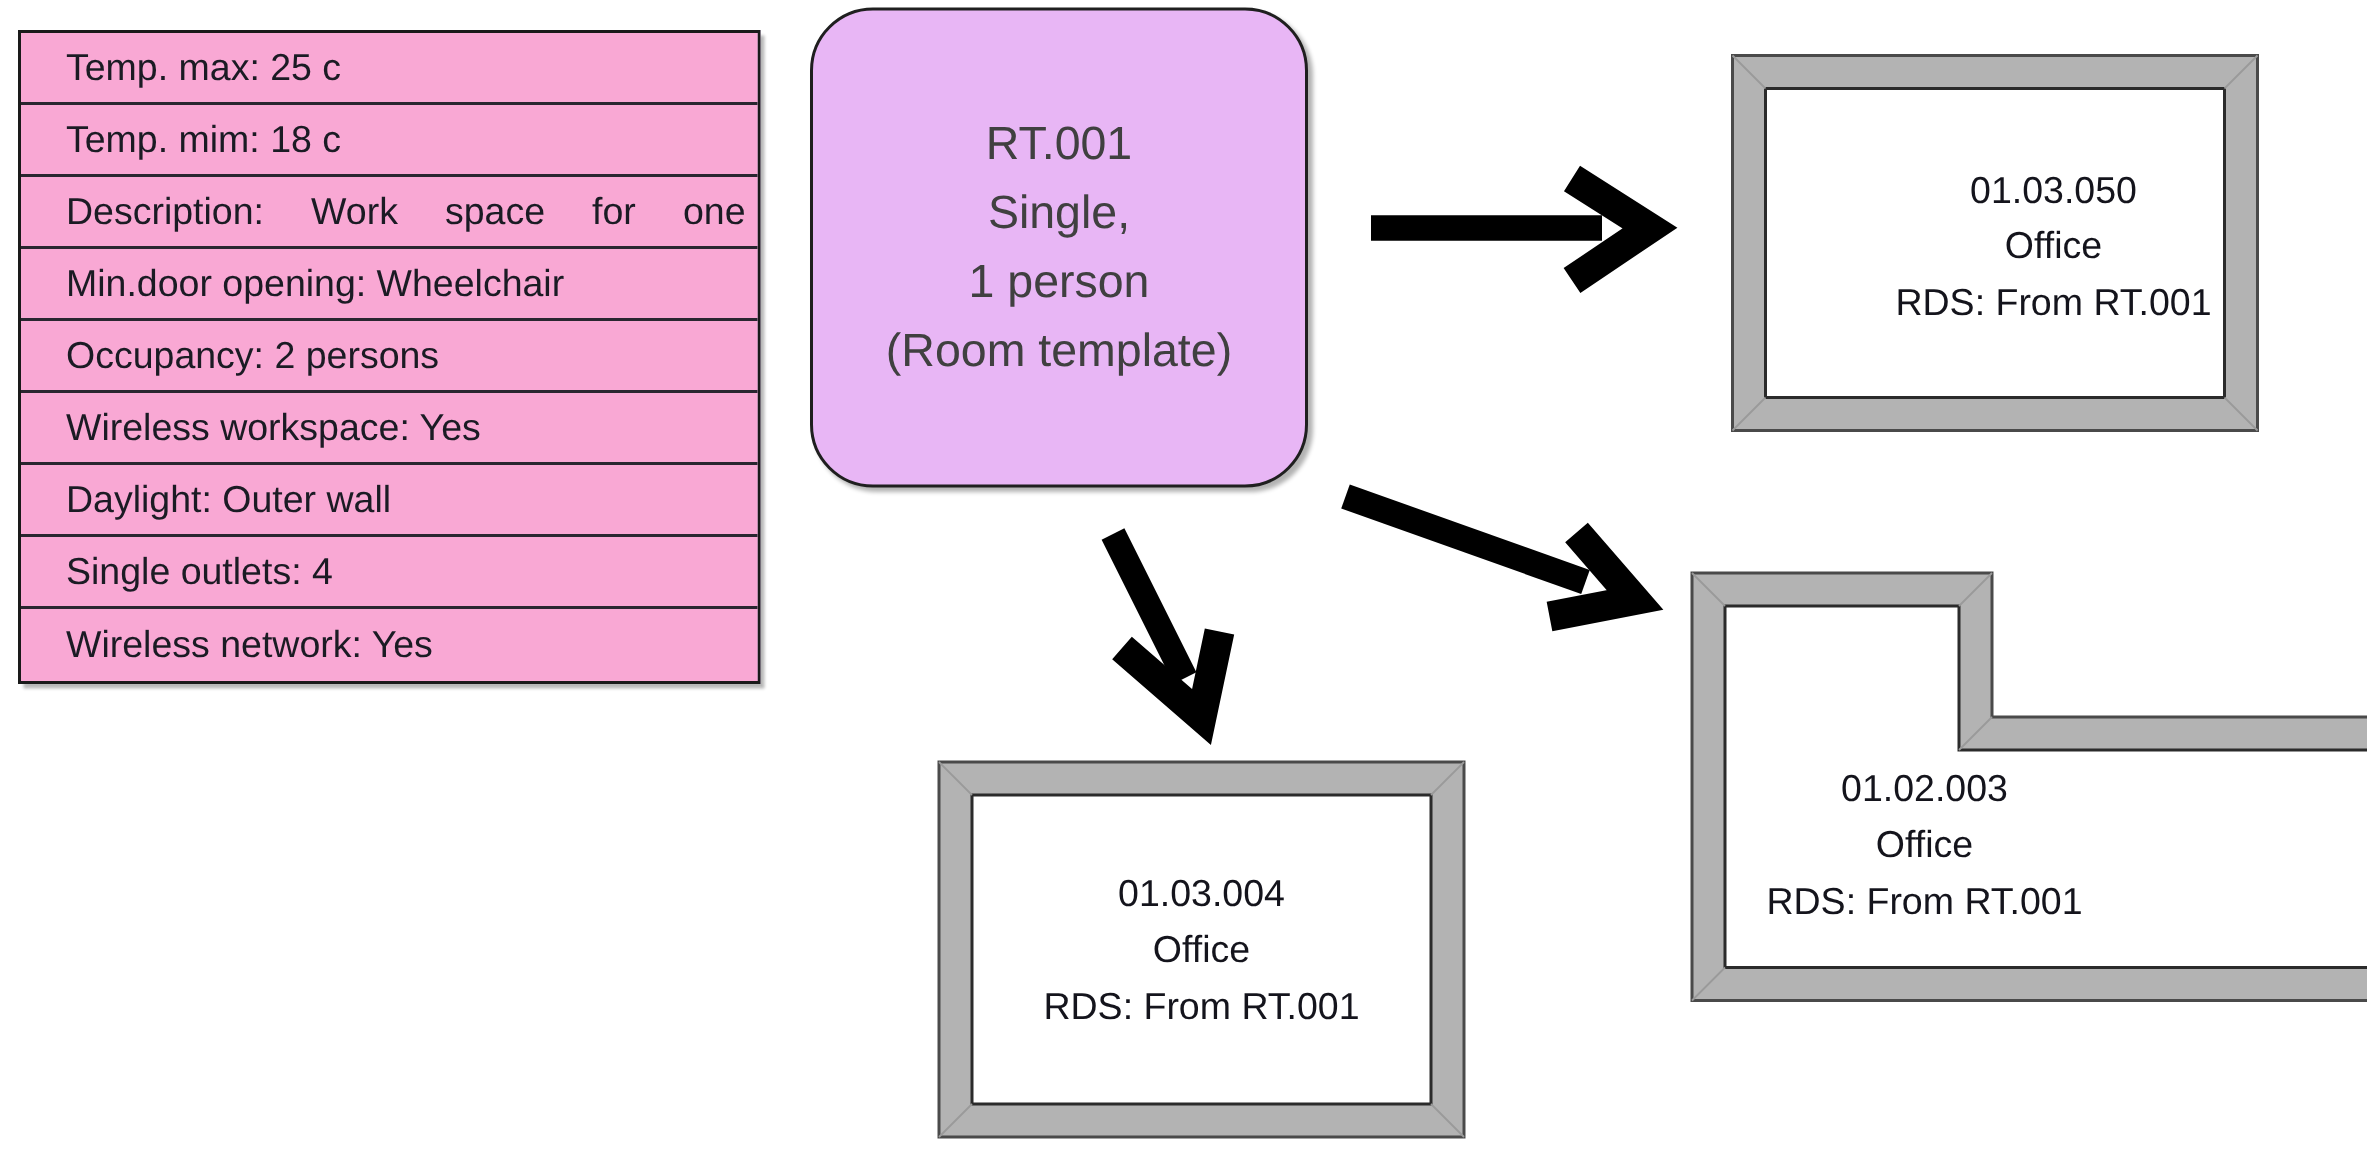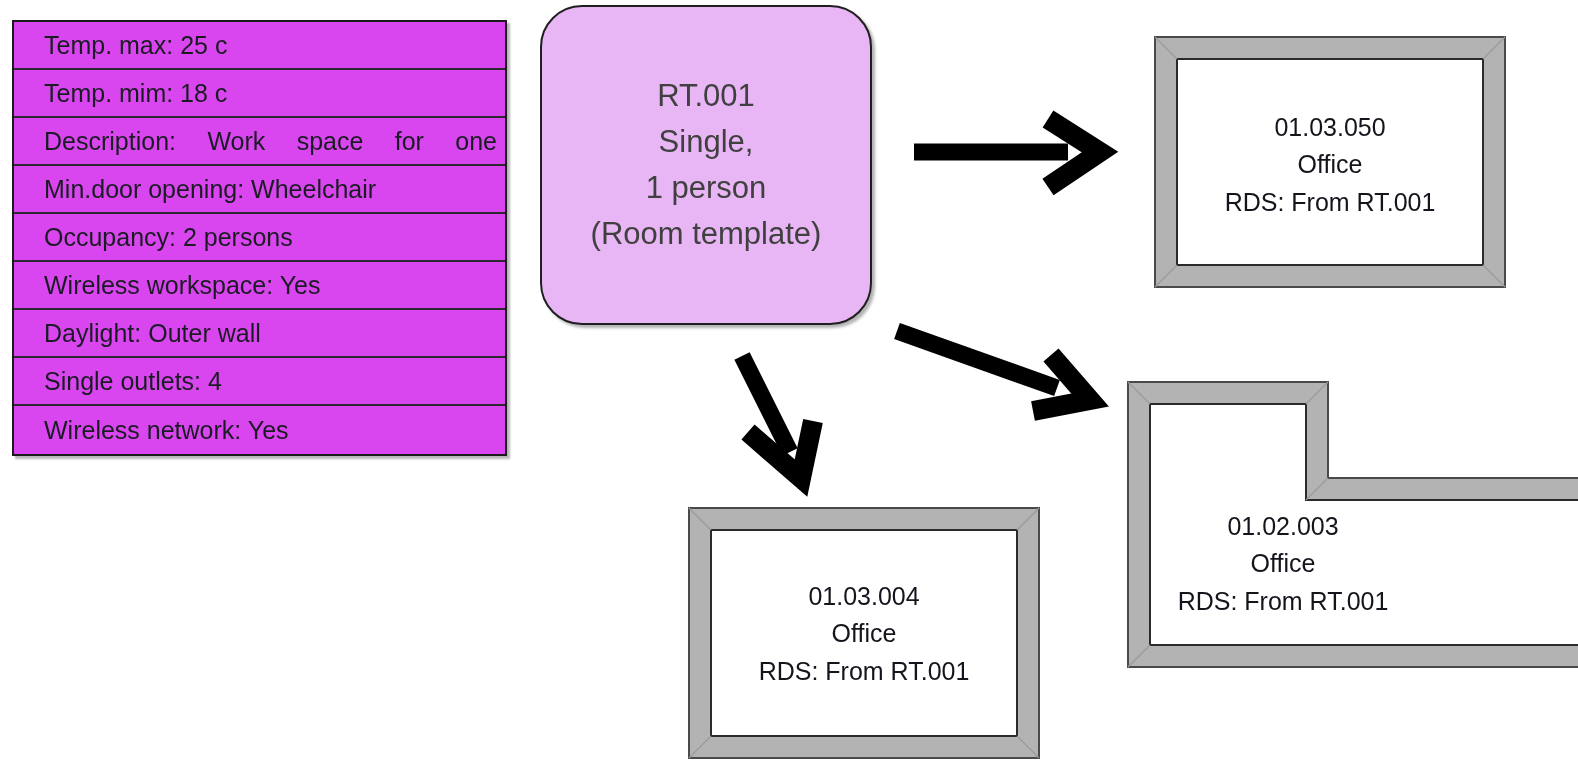--- a/index.html
+++ b/index.html
@@ -25,21 +25,21 @@
     top: 20px;
     width: 495px;
     border: 2px solid #1a1a1a;
     box-sizing: border-box;
     box-shadow: 3px 3px 2px rgba(0,0,0,0.28);
     background: #e3ccf5;
   }
   .prop-row {
     height: 48px;
     box-sizing: border-box;
-    background: #d946ef;
+    background: #f9a8d4;
     border-bottom: 2px solid #2a2630;
     display: flex;
     align-items: center;
     padding-left: 30px;
     padding-right: 8px;
   }
   .prop-row:last-child { border-bottom: none; }
   .prop-row .prop-text {
     font-size: 25px;
     color: #1b1b24;
@@ -148,28 +148,28 @@
     <div class="tn-line">1 person</div>
     <div class="tn-line">(Room template)</div>
   </div>
 
   <div class="room" style="left:1155px; top:37px; width:350px; height:250px;">
     <svg width="350" height="250" viewBox="0 0 350 250">
       <path d="M0,0 H350 V250 H0 Z" fill="#b3b3b3" stroke="#4a4a4a" stroke-width="2"></path>
       <path d="M22,22 H328 V228 H22 Z" fill="#ffffff" stroke="#2b2b2b" stroke-width="2"></path>
       <path d="M0,0 L22,22 M350,0 L328,22 M0,250 L22,228 M350,250 L328,228" stroke="#9a9a9a" stroke-width="1.2" fill="none"></path>
     </svg>
-    <div class="room-label" style="top:72px;">
+    <div class="room-label" style="top:72px;padding-left:39px;">
       <div class="rl-line">01.03.050</div>
       <div class="rl-line">Office</div>
       <div class="rl-line">RDS: From RT.001</div>
     </div>
   </div>
 
-  <div class="room" style="left:689px; top:508px; width:350px; height:250px;">
+  <div class="room" style="left:626px; top:508px; width:350px; height:250px;">
     <svg width="350" height="250" viewBox="0 0 350 250">
       <path d="M0,0 H350 V250 H0 Z" fill="#b3b3b3" stroke="#4a4a4a" stroke-width="2"></path>
       <path d="M22,22 H328 V228 H22 Z" fill="#ffffff" stroke="#2b2b2b" stroke-width="2"></path>
       <path d="M0,0 L22,22 M350,0 L328,22 M0,250 L22,228 M350,250 L328,228" stroke="#9a9a9a" stroke-width="1.2" fill="none"></path>
     </svg>
     <div class="room-label" style="top:70px;">
       <div class="rl-line">01.03.004</div>
       <div class="rl-line">Office</div>
       <div class="rl-line">RDS: From RT.001</div>
     </div>

